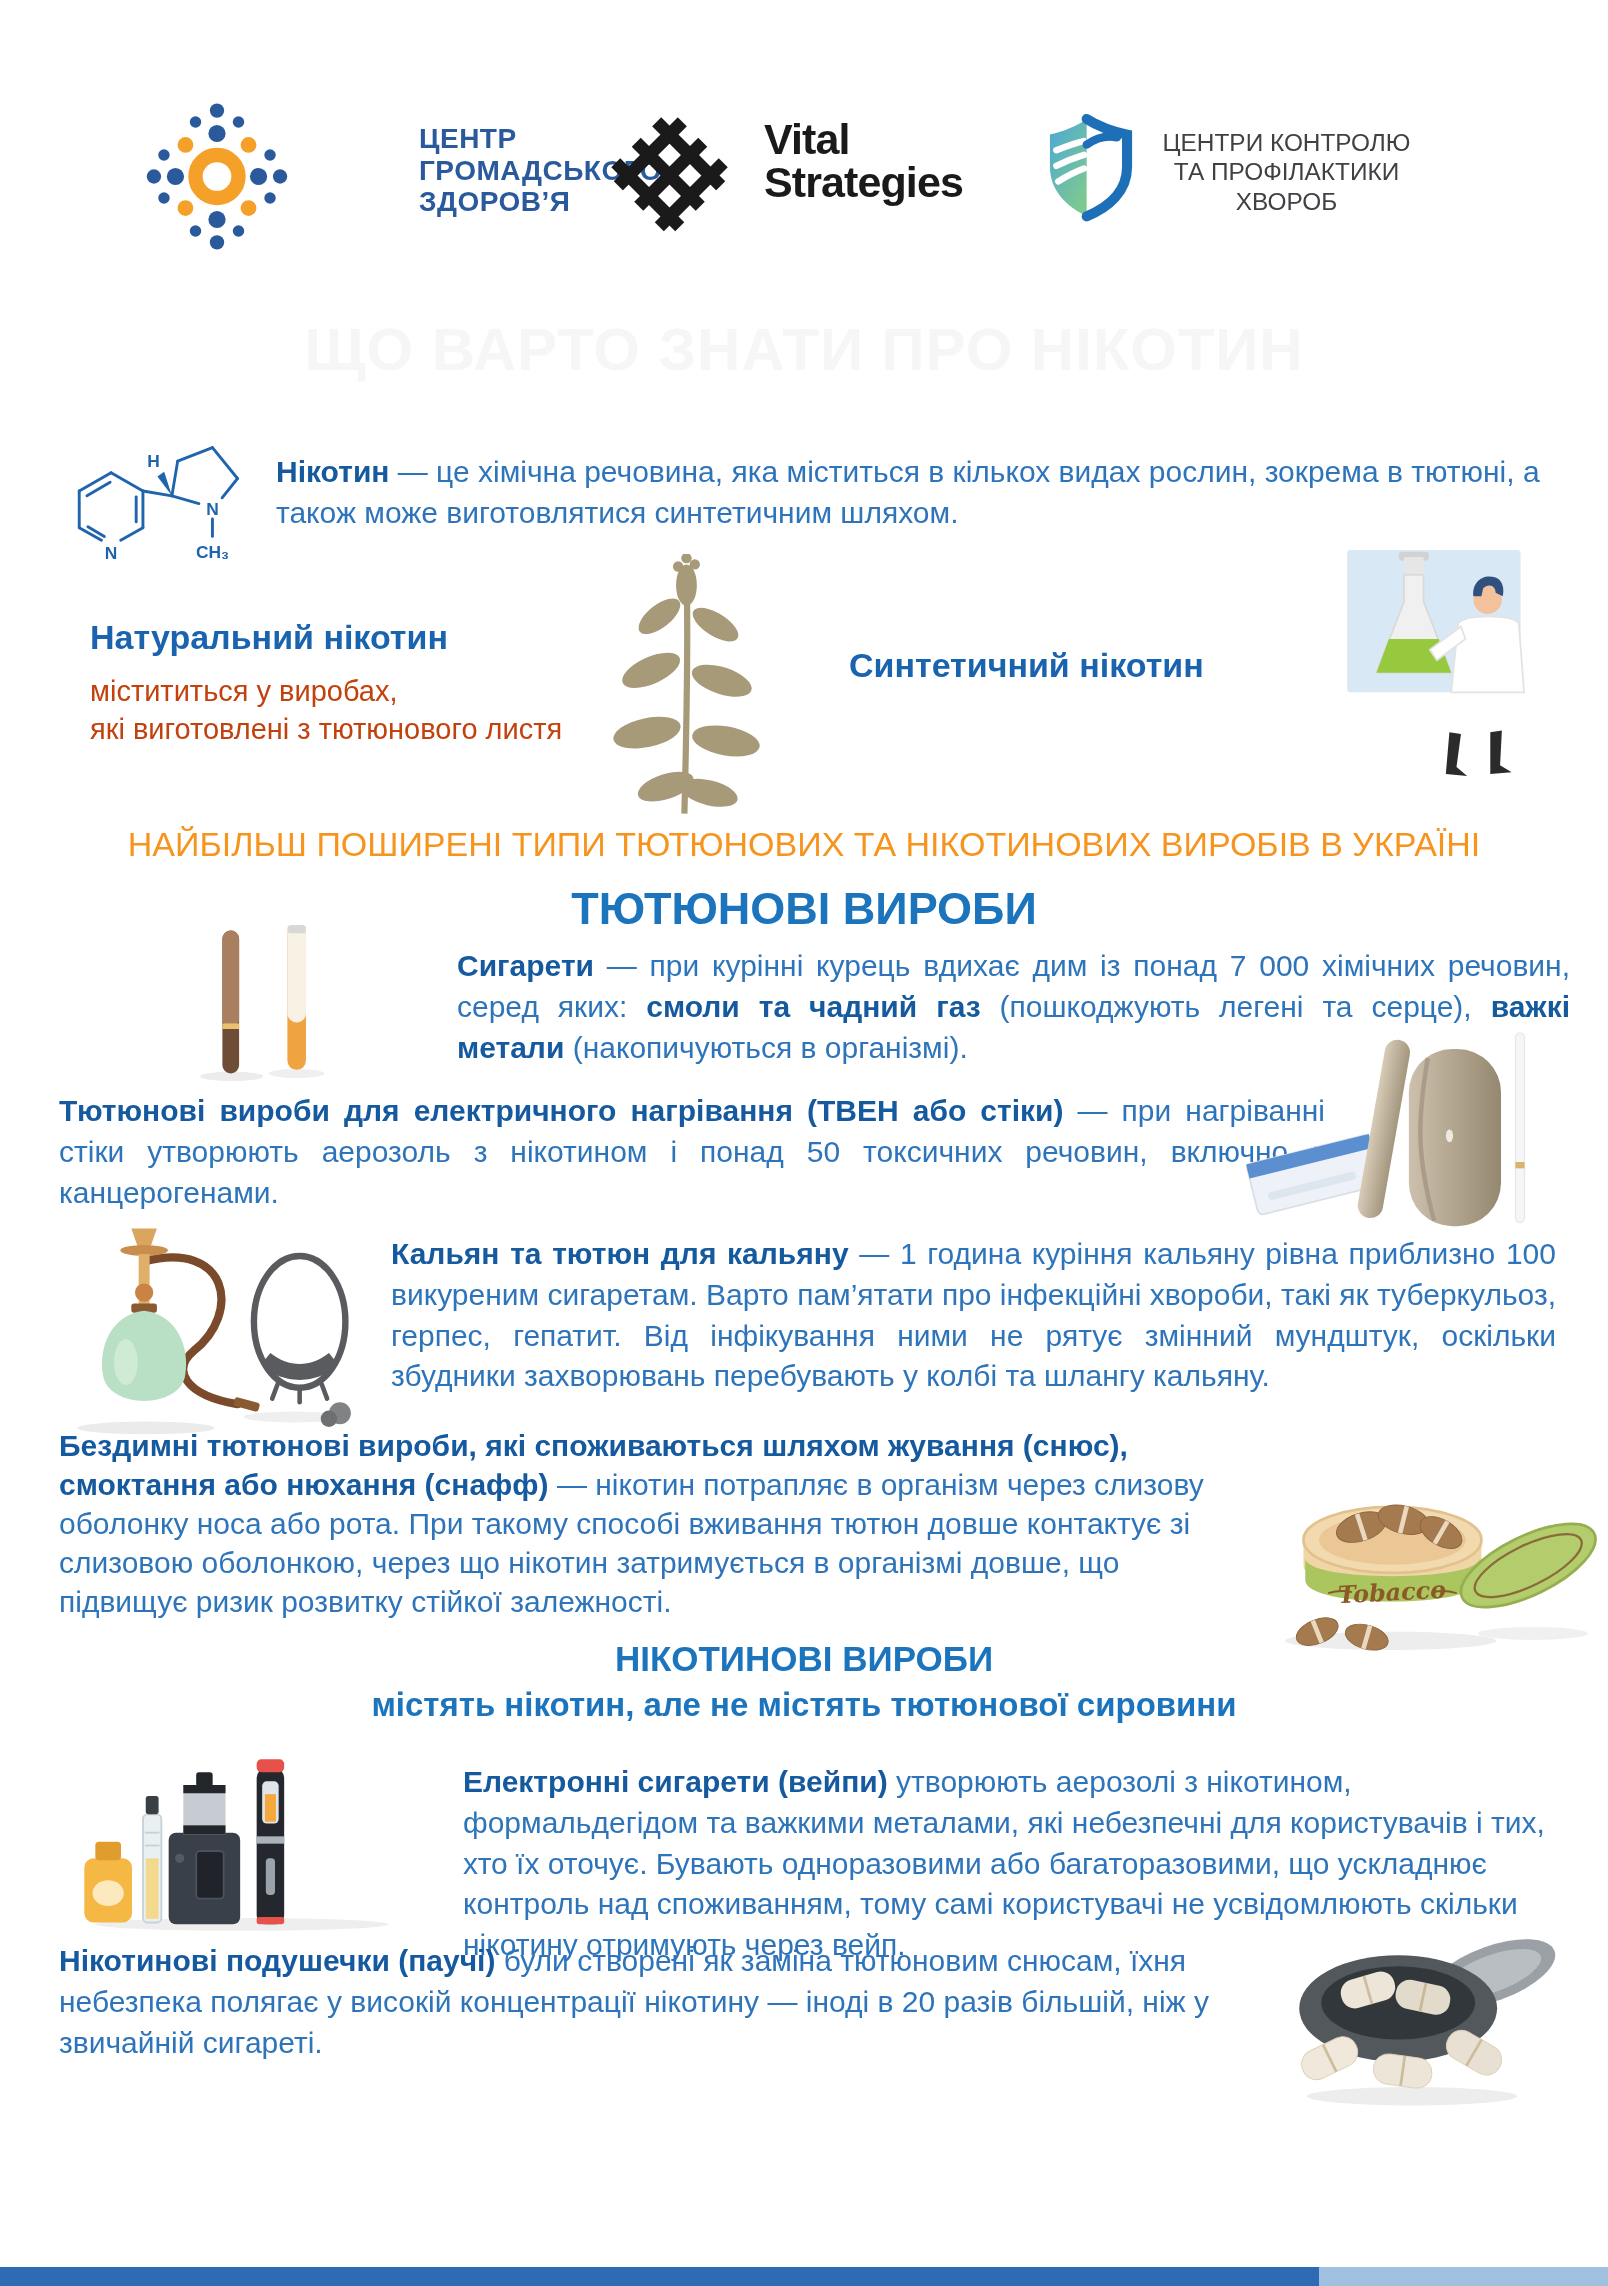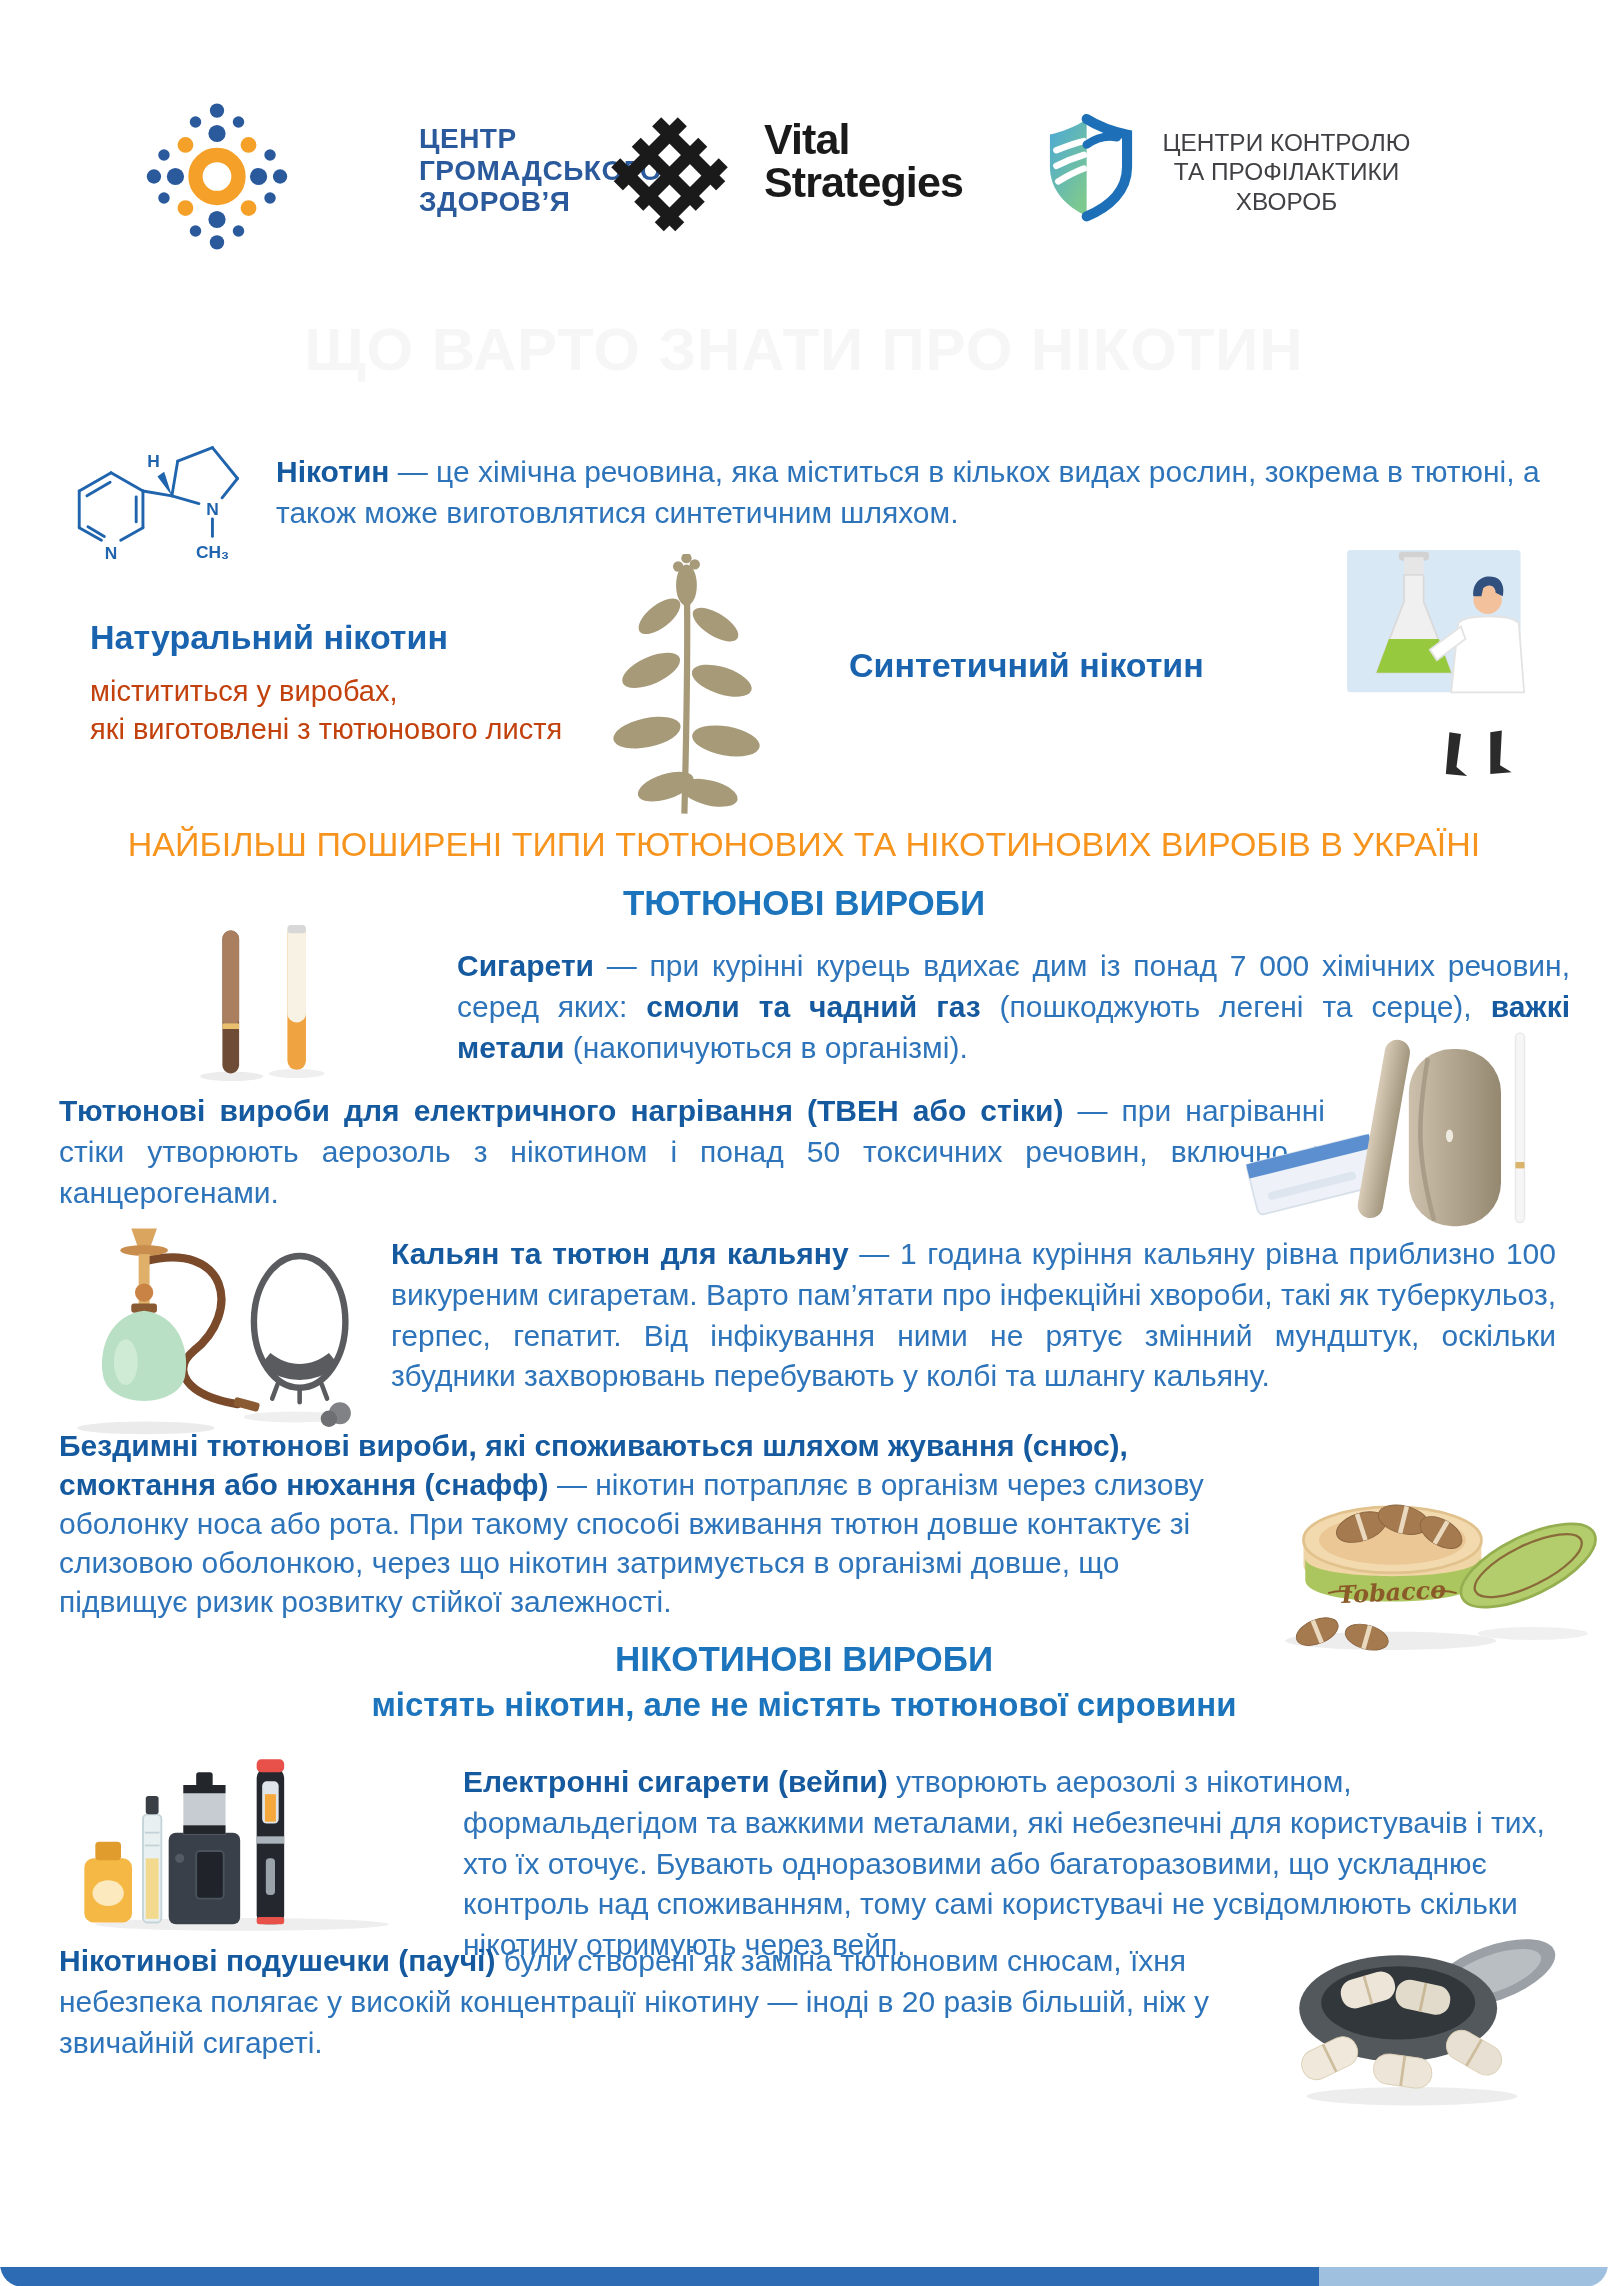--- a/index.html
+++ b/index.html
@@ -1,18 +1,18 @@
 <!DOCTYPE html>
 <html lang="uk" style="font-size:14.5px"><head>
 <meta charset="utf-8">
 <style>
   * { box-sizing: border-box; margin: 0; padding: 0; }
   html, body { background: #ffffff; }
   body { font-family: "Liberation Sans", sans-serif; }
-  .page { position: relative; width: 1608px; height: 2287px; background: #fff; overflow: hidden; border-radius: 23px; }
+  .page { position: relative; width: 1608px; height: 2287px; background: #fff; overflow: hidden; }
   .abs { position: absolute; }
 
   
   .phc-text { left: 419px; top: 123px; font-size: 28px; font-weight: 700; color: #2a5a9c; line-height: 1.13; letter-spacing: 0.5px; }
   .vital-text { left: 764px; top: 118px; font-size: 43px; font-weight: 700; color: #1a1a1a; line-height: 1.0; letter-spacing: -0.9px; }
   .cdc-text { left: 1142px; top: 128px; width: 289px; font-size: 24.4px; font-weight: 400; color: #414145; line-height: 1.2; text-align: center; }
 
   
   .watermark { left: 0; top: 315px; width: 1608px; text-align: center; font-size: 60px; font-weight: 700; color: #f6f6f6; letter-spacing: 0.9px; }
 
@@ -23,21 +23,21 @@
 
   .intro-text { left: 276px; top: 452px; width: 1289px; }
 
   .nat-title { left: 90px; top: 618px; font-size: 34px; font-weight: 700; color: #1a63ae; }
   .nat-lines { left: 90px; top: 673px; font-size: 29px; color: #c2410c; line-height: 1.3; }
   .syn-title { left: 849px; top: 602px; font-size: 34px; font-weight: 700; color: #1a63ae; margin-top: 44px; }
   .syn-lines { left: 849px; top: 657px; font-size: 29px; color: #2e74ba; line-height: 1.38; }
 
   .h-orange { left: 0; top: 825px; width: 1608px; text-align: center; font-size: 34px; font-weight: 400; color: #f7941e; }
   .h-blue { left: 0; width: 1608px; text-align: center; font-weight: 700; color: #1c75bc; }
-  .h-tobacco { top: 883px; font-size: 35px; }
+  .h-tobacco { top: 883px; font-size: 45px; }
   .h-nicotine { top: 1639px; font-size: 35px; }
   .h-nicotine-sub { top: 1686px; font-size: 33px; }
 
   .cig-text { left: 457px; top: 946px; width: 1113px; }
   .heated-text { left: 59px; top: 1091px; width: 1266px; }
   .hookah-text { left: 391px; top: 1234px; width: 1165px; }
   .smokeless-text { left: 59px; top: 1426px; width: 1176px; line-height: 1.3; }
   .vapes-text { left: 463px; top: 1762px; width: 1131px; }
   .pouches-text { left: 59px; top: 1941px; width: 1217px; }
 

